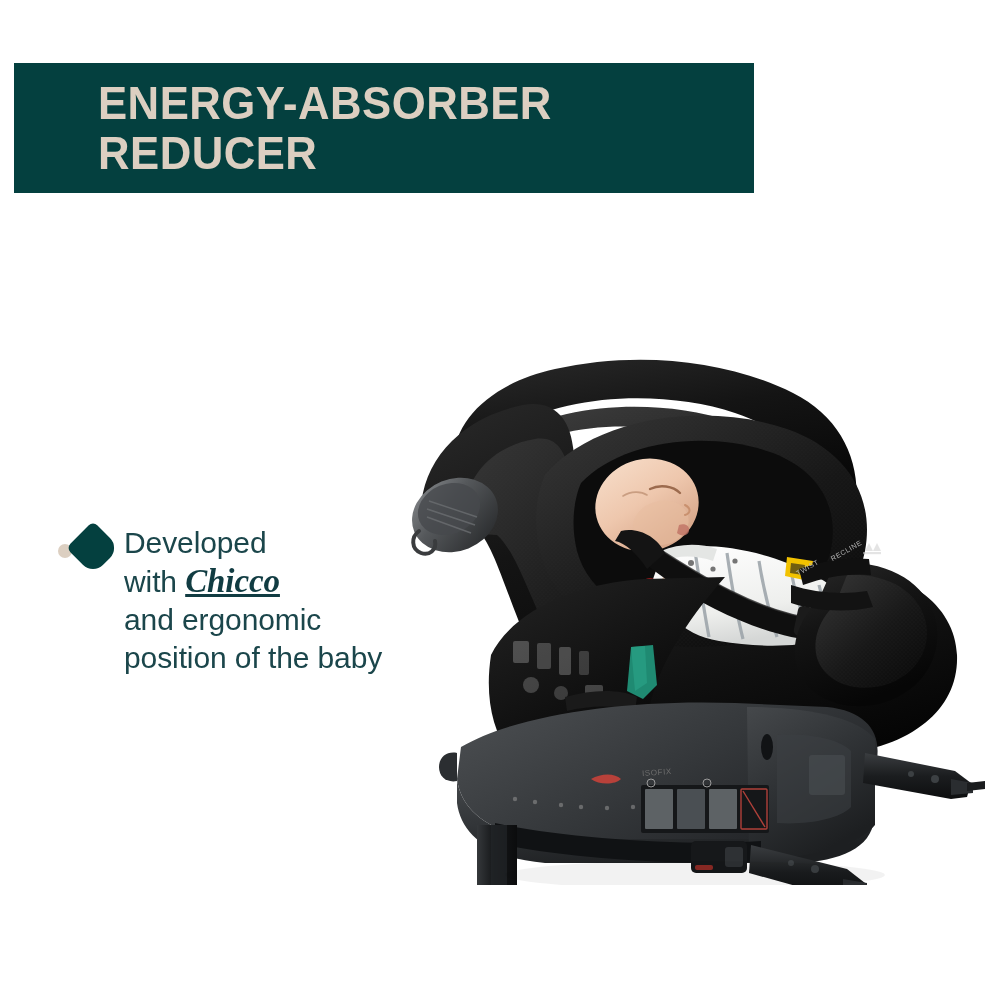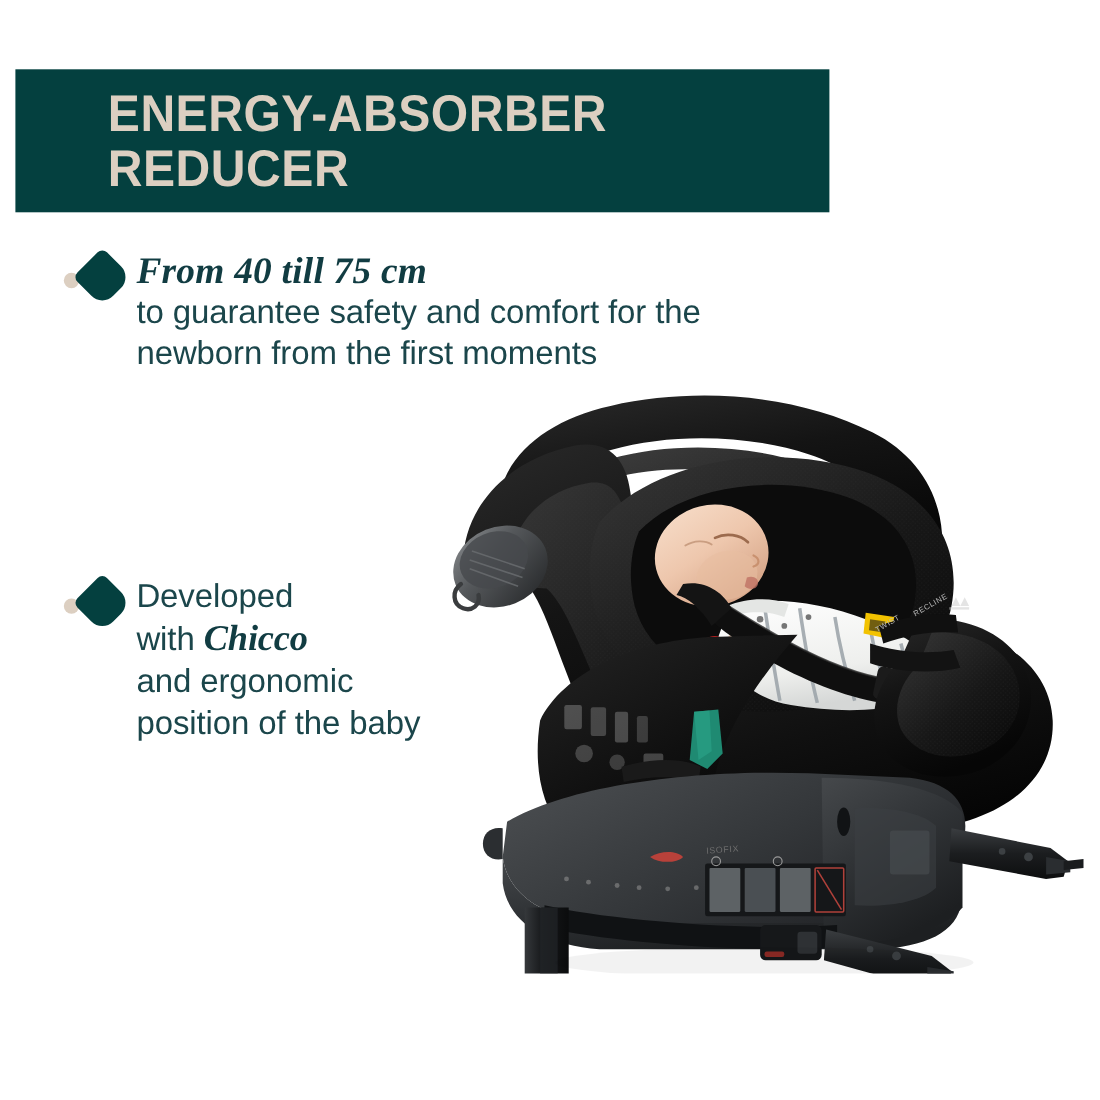--- a/index.html
+++ b/index.html
@@ -99,20 +99,21 @@
     line-height:38px;
     color:#1B464B;
     letter-spacing:-0.1px;
   }
   .rich-body .emph {
     font-family:"Liberation Serif", serif;
     font-style:italic;
     font-weight:700;
     font-size:33px;
     color:#113C42;
+    text-decoration:underline;
   }
 
   
   .product-stage {
     position:absolute;
     left:395px; top:355px;
     width:600px; height:530px;
   }
 
   .seat-svg { position:absolute; left:0; top:0; }
@@ -134,31 +135,20 @@
 </head>
 <body>
 
 <div id="page">
 
   <div class="header-banner">
     <div class="header-title">ENERGY-ABSORBER
 REDUCER</div>
   </div>
 
-  <div class="bullet-block bullet-block-1">
-    <div class="bullet-marker">
-      <div class="marker-dot"></div>
-      <div class="marker-diamond"></div>
-    </div>
-    <div class="bullet-text">
-      <div class="lead-line">From 40 till 75 cm</div>
-      <div class="body-line">to guarantee safety and comfort for the
-newborn from the first moments</div>
-    </div>
-  </div>
 
   <div class="bullet-block bullet-block-2">
     <div class="bullet-marker">
       <div class="marker-dot"></div>
       <div class="marker-diamond"></div>
     </div>
     <div class="bullet-text rich-body">
       <div>Developed</div>
       <div><span>with </span><span class="emph">Chicco</span></div>
       <div>and ergonomic</div>

